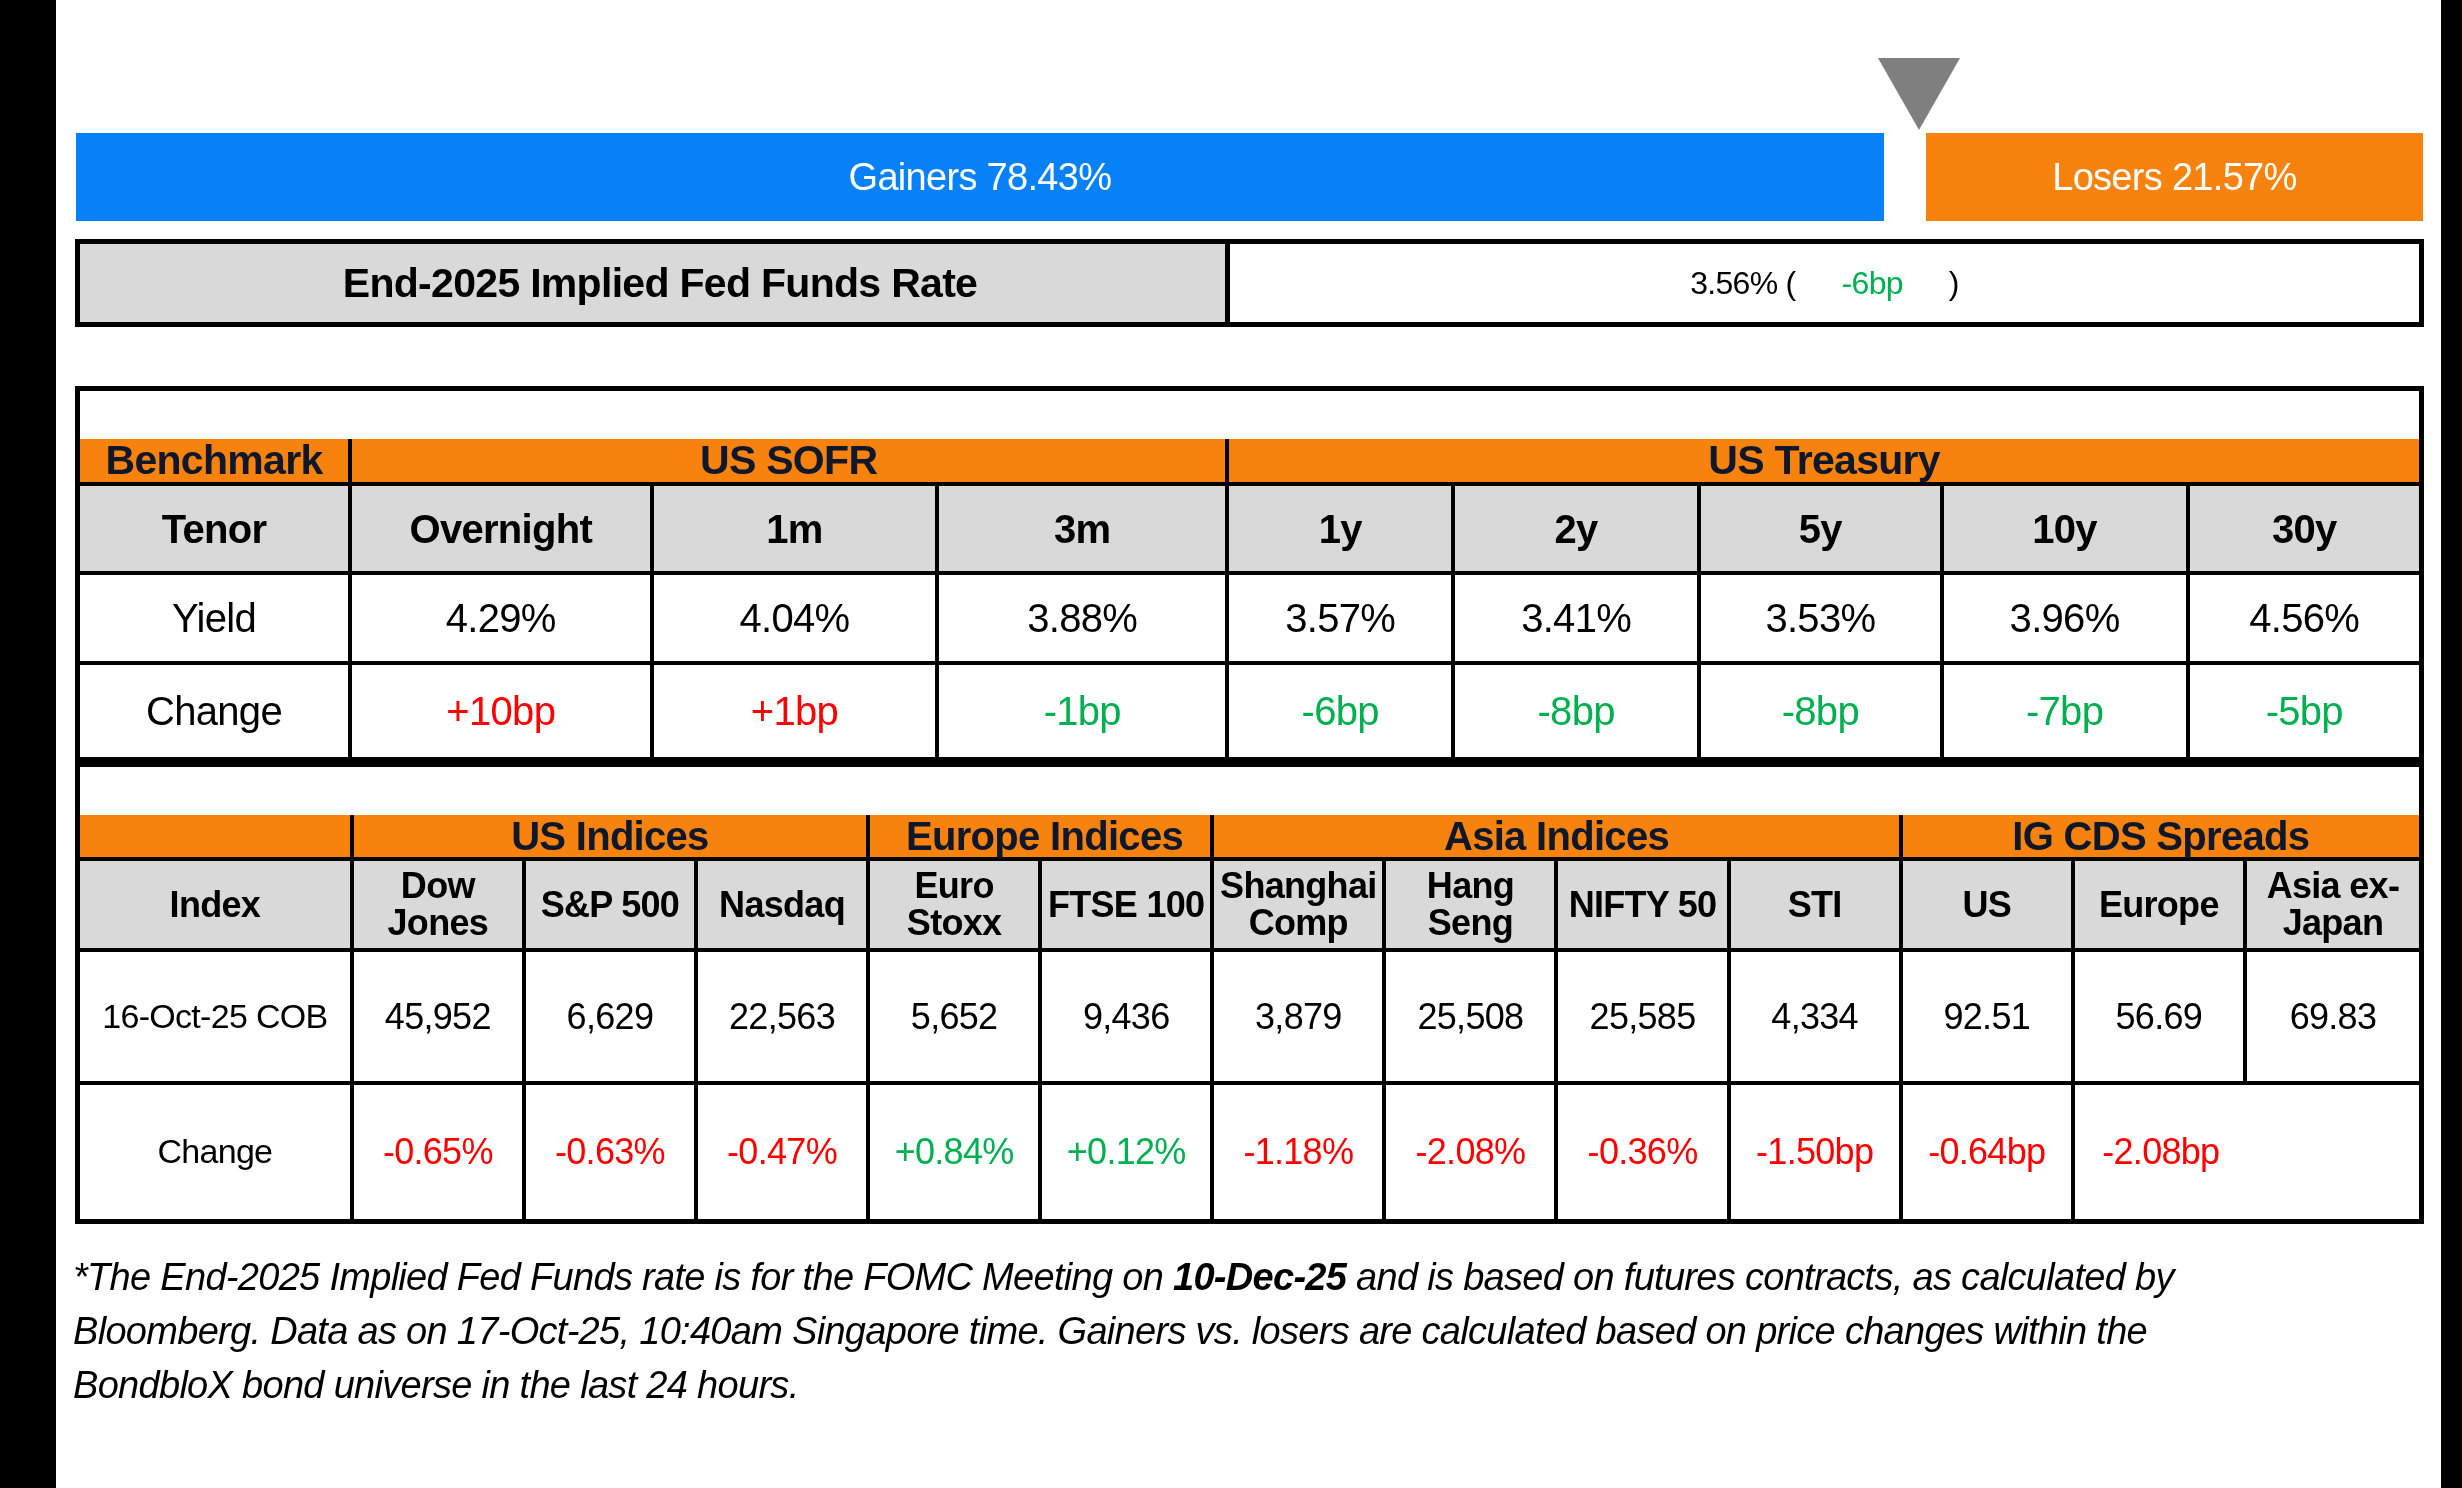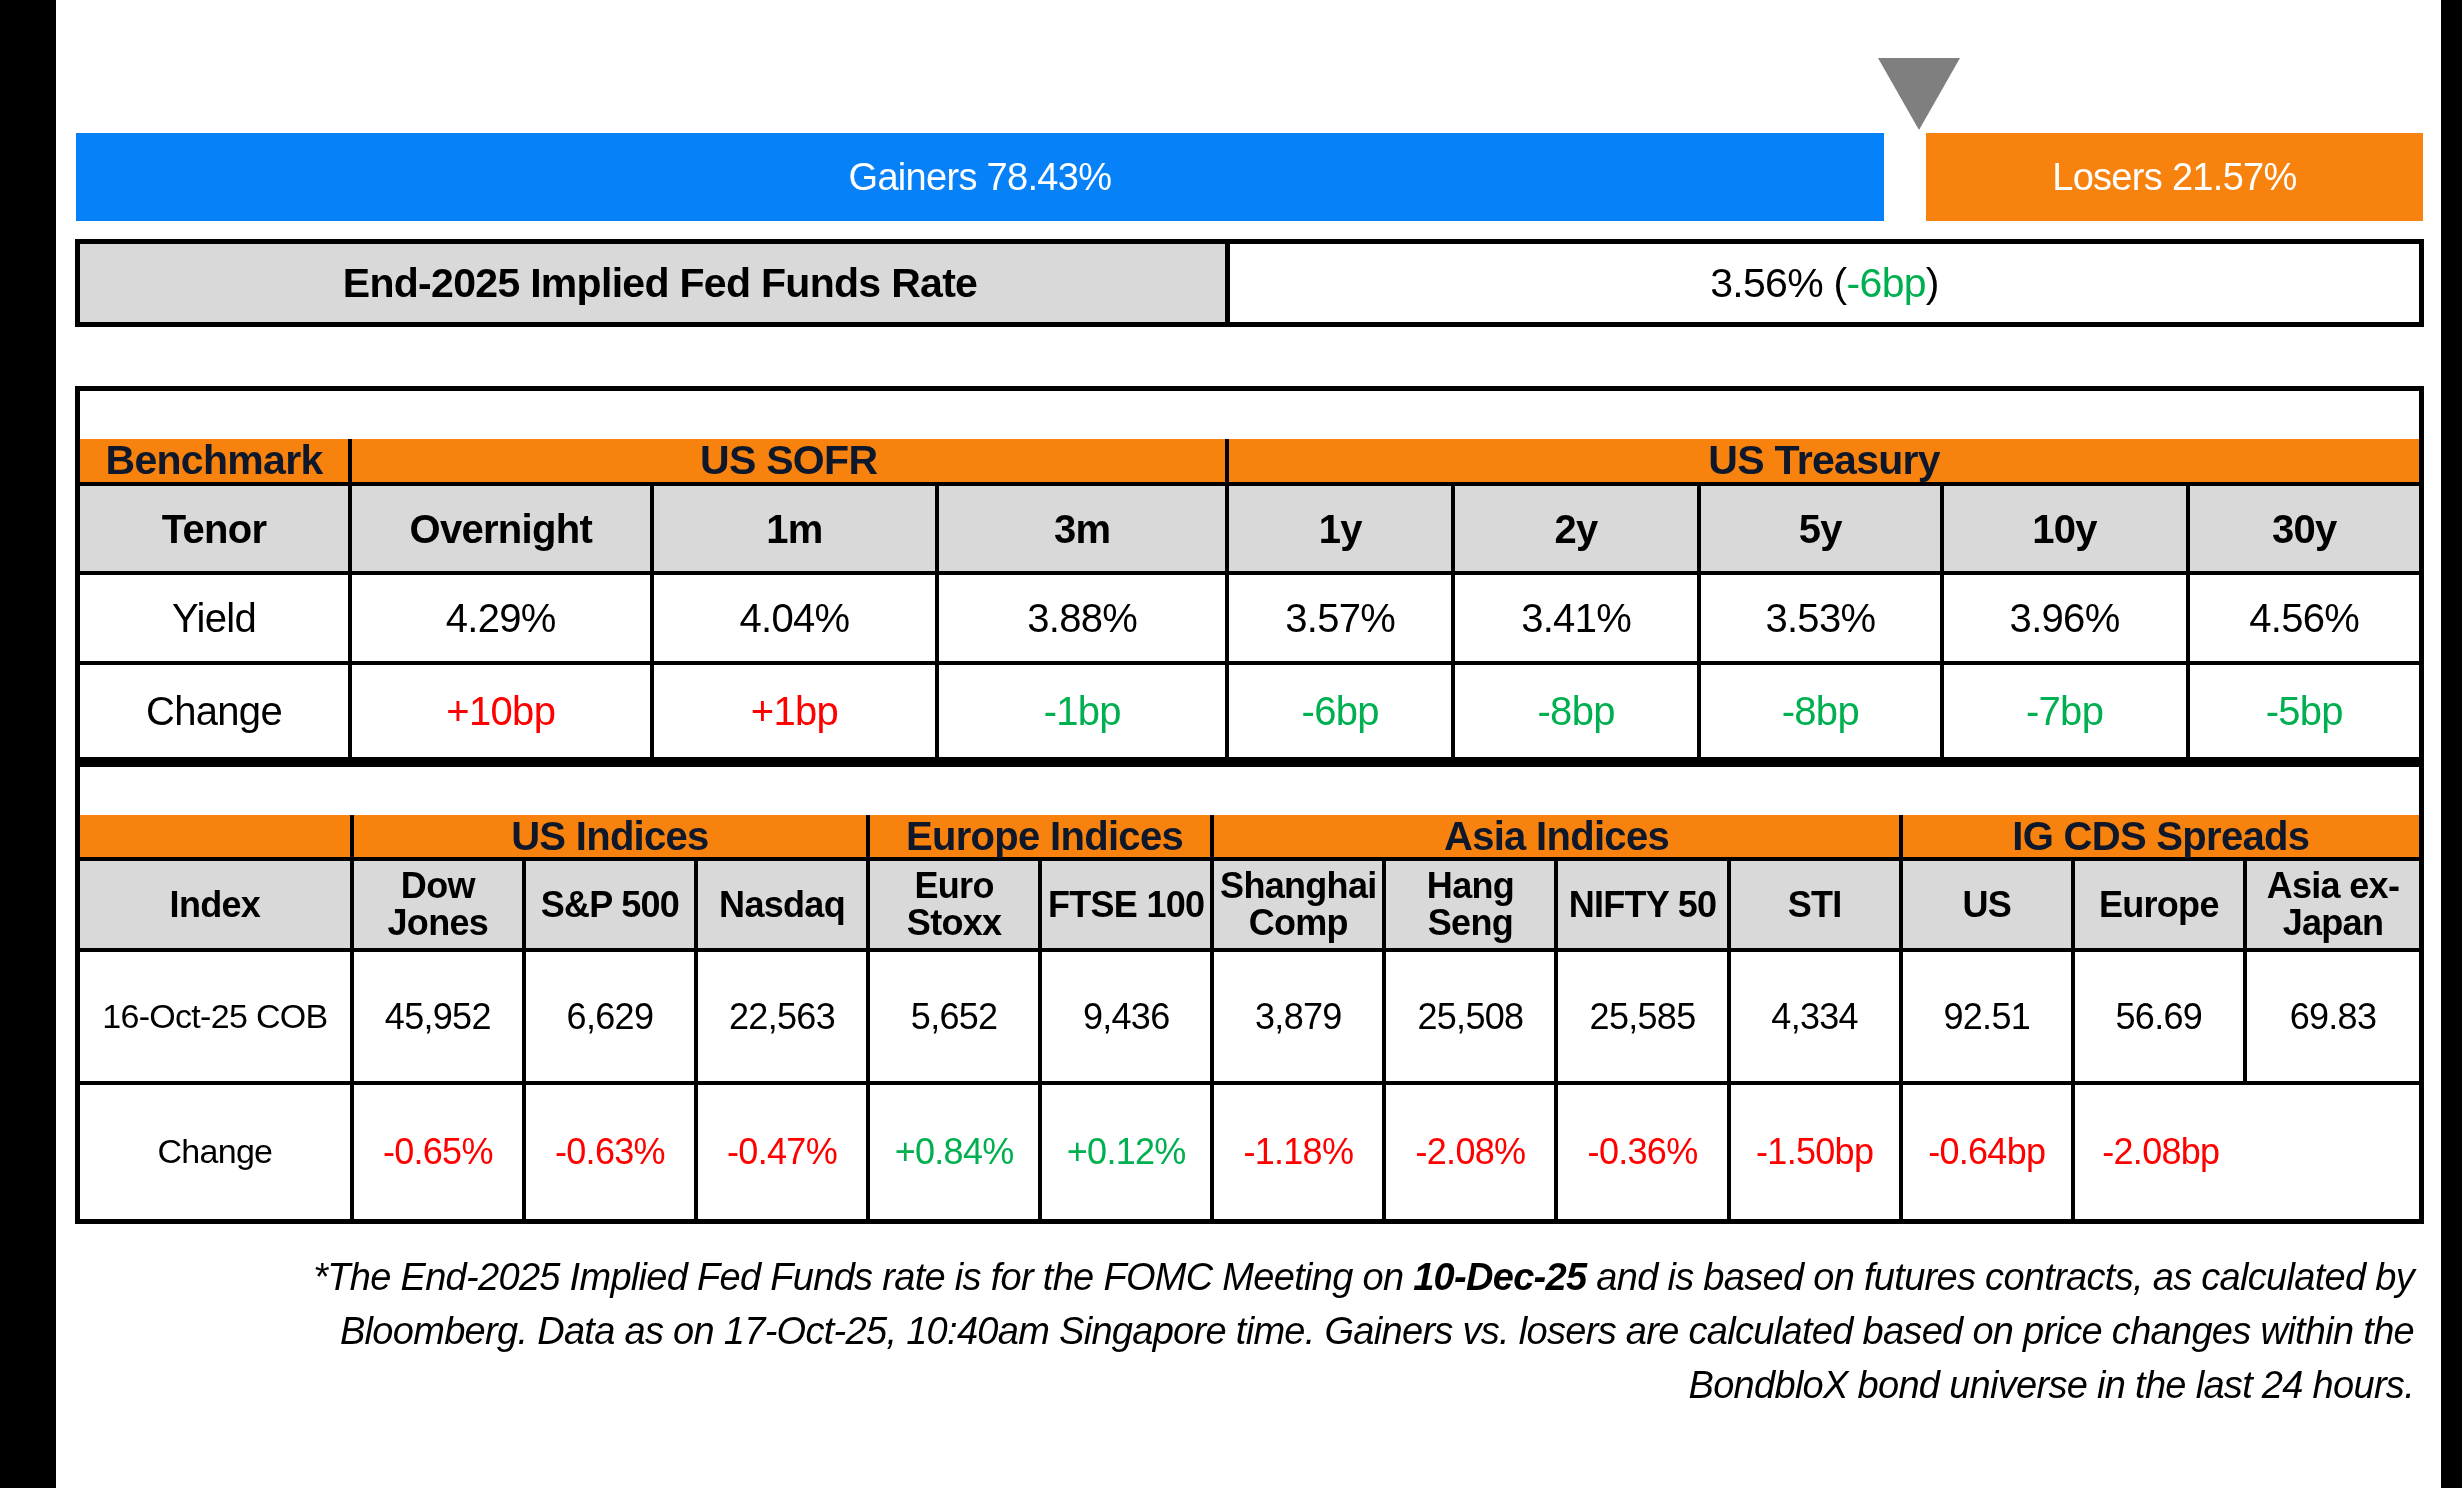--- a/index.html
+++ b/index.html
@@ -27,21 +27,21 @@
   
   #fed-row{
     position:absolute;left:75px;top:239px;width:2349px;height:88px;
     box-sizing:border-box;border:5.8px solid #000;display:flex;background:#fff;
   }
   #fed-label{
     width:1150px;box-sizing:border-box;background:#d9d9d9;border-right:5.8px solid #000;
     display:flex;align-items:center;justify-content:center;
     font-weight:bold;font-size:41px;padding-left:15px;
   }
-  #fed-value{flex:1;display:flex;align-items:center;justify-content:center;font-size:41px;}
+  #fed-value{flex:1;display:flex;align-items:center;justify-content:center;font-size:32px;gap:46px;}
 
   
   .tbl{
     position:absolute;left:75px;width:2349px;box-sizing:border-box;
     border:5.8px solid #000;display:grid;background:#fff;
   }
   #benchmark-table{top:386px;height:376px;
     grid-template-columns:377fr 418fr 396fr 402fr 313fr 341fr 336fr 341fr 318fr;
     grid-template-rows:125fr 130fr 130fr 134fr;}
   #indices-table{top:762px;height:462px;
@@ -59,22 +59,22 @@
   .sp2{grid-column:span 2;padding-left:13px;}.sp3{grid-column:span 3;}.sp4{grid-column:span 4;}.sp5{grid-column:span 5;}
   .neg-red{color:#ff0000;}
   .pos-green{color:#00b050;}
   #indices-table .grayrow{font-size:34px;}
   #indices-table .c{font-size:36px;}
   #indices-table .c.orange{font-size:40px;}
   #indices-table .rowlabel{font-size:34px;}
 
   
   #footnote{
-    position:absolute;left:67px;top:1250px;width:2347px;
-    font-style:italic;font-size:38px;line-height:54px;letter-spacing:-0.7px;text-align:right;
+    position:absolute;left:73px;top:1250px;width:2347px;
+    font-style:italic;font-size:38px;line-height:54px;letter-spacing:-0.7px;
   }
   #footnote .bold{font-weight:bold;}
 </style>
 </head>
 <body>
 
 <div id="canvas">
 
   <div id="edge-left" class="edge"></div>
   <div id="edge-right" class="edge"></div>

